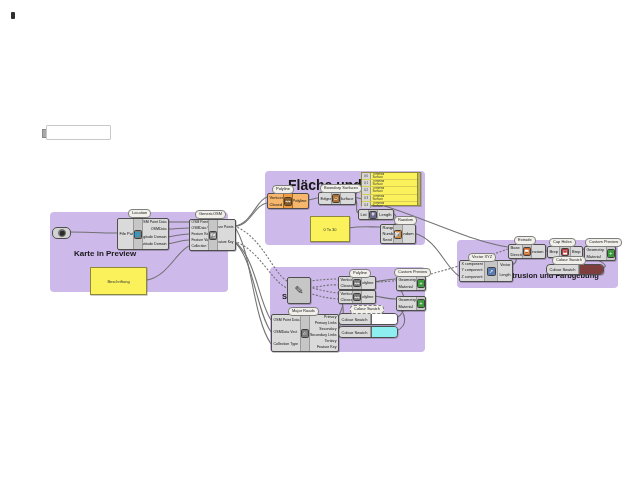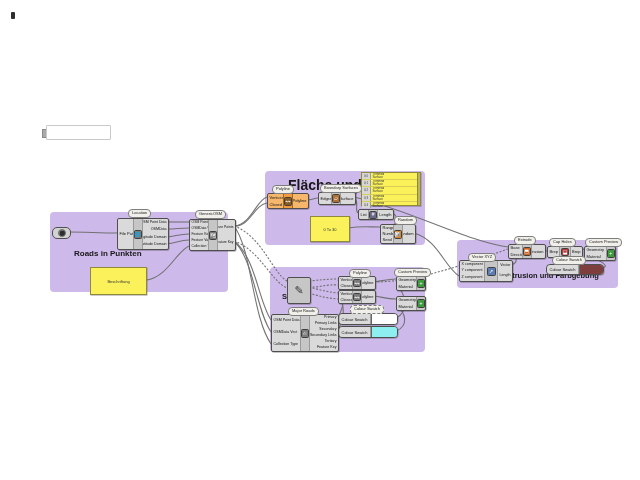--- a/index.html
+++ b/index.html
@@ -54,21 +54,21 @@
 <div class="artifact" style="left:11px;top:12px;"></div>
 
 <div class="notegrip" style="left:42px;top:129px;width:3px;height:7px;"></div>
 <div class="notebox" style="left:46px;top:125px;width:63px;height:13px;"></div>
 
 <div class="group" style="left:50px;top:212px;width:178px;height:80px;"></div>
 <div class="group" style="left:265px;top:171px;width:160px;height:74px;"></div>
 <div class="group" style="left:270px;top:267px;width:155px;height:85px;"></div>
 <div class="group" style="left:457px;top:240px;width:161px;height:48px;"></div>
 
-<div class="group-label" style="left:74px;top:249px;font-size:8px;">Roads in Punkten</div>
+<div class="group-label" style="left:74px;top:249px;font-size:8px;">Karte in Preview</div>
 <div class="group-label" style="left:288px;top:177px;font-size:14px;">Fläche und Höhe</div>
 <div class="group-label" style="left:282px;top:292px;font-size:7.5px;">Straßen</div>
 <div class="group-label" style="left:503px;top:271px;font-size:7.5px;">Extrusion und Farbgebung</div>
 
 <svg class="wires" width="640" height="480" viewBox="0 0 640 480">
   <g stroke="#6d6d6d" stroke-width="1.1" fill="none" opacity="0.95">
 
     <path d="M69,232 C85,232 100,233 117,233"></path>
 
     <path d="M167,222 C176,222 180,222 189,222"></path>

